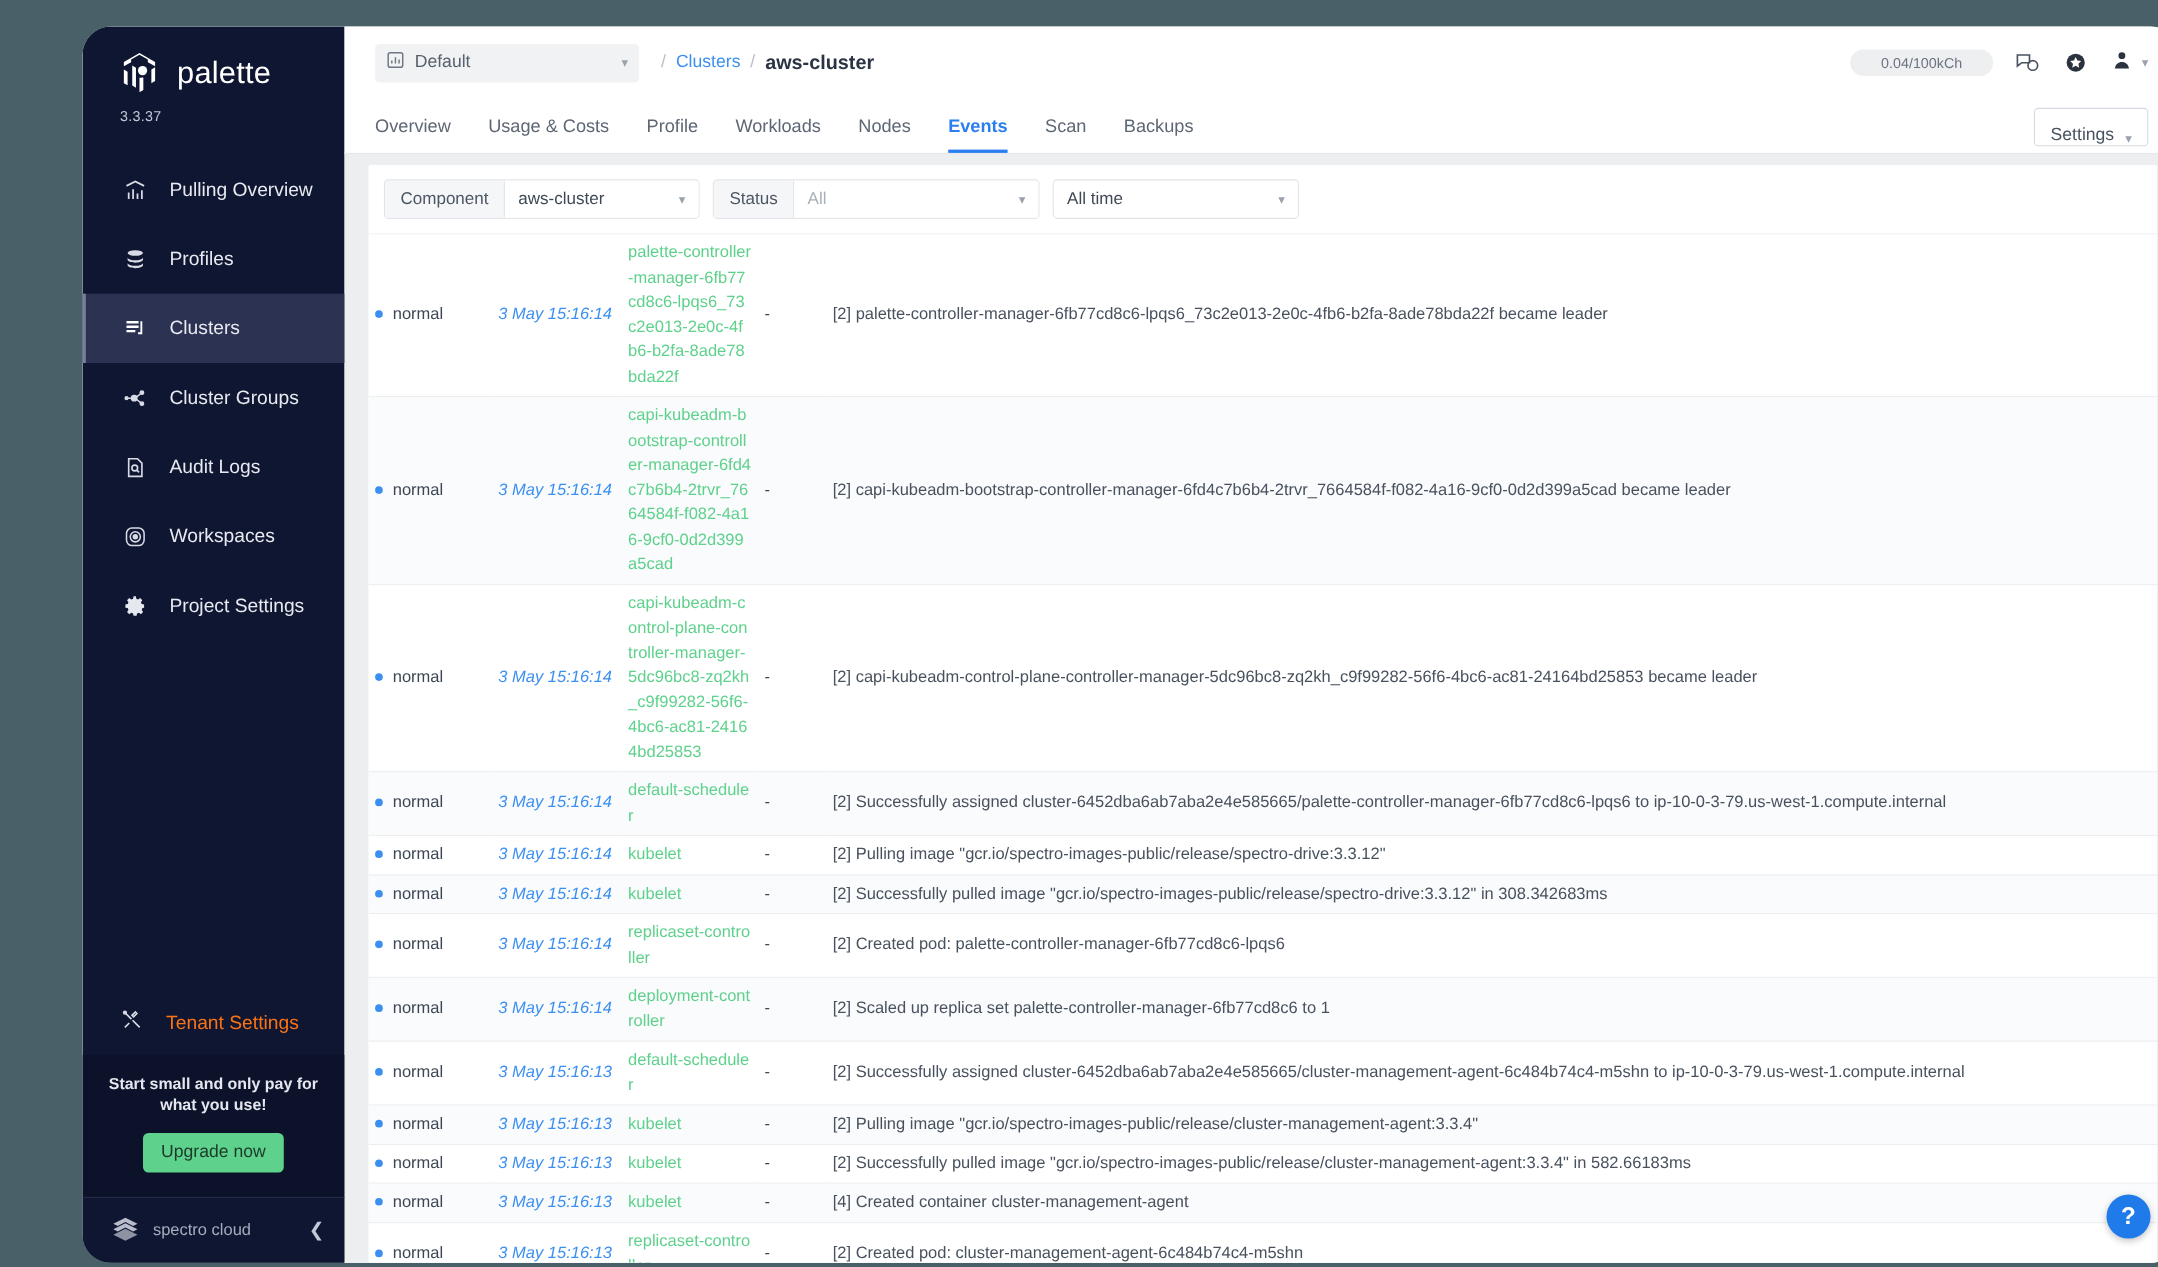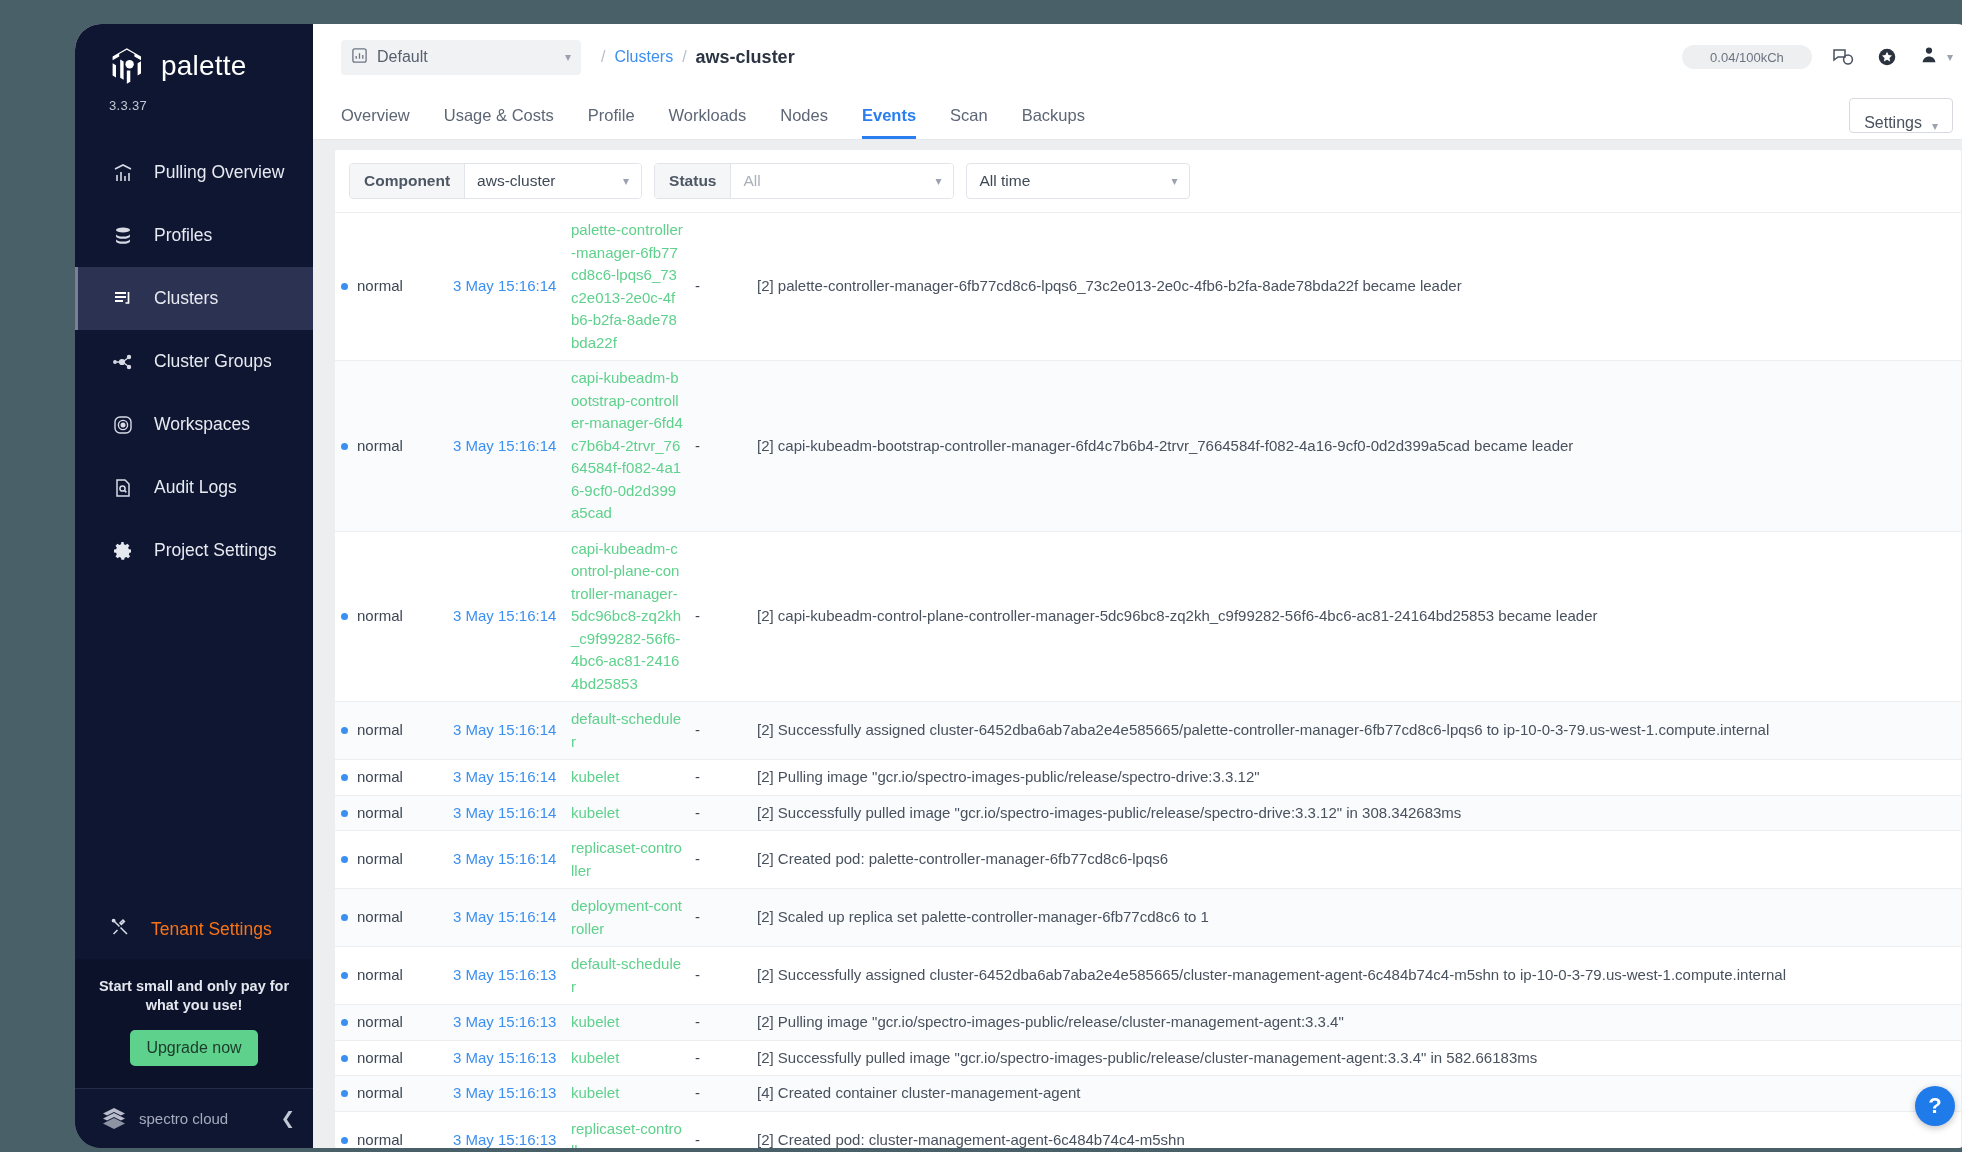--- a/index.html
+++ b/index.html
@@ -266,21 +266,20 @@
     overflow: hidden;
   }
   .fgroup .flabel {
     background: #f5f6f8;
     display: flex; align-items: center;
     padding: 0 14px;
     font-size: 15.5px;
     color: #4d5663;
     border-right: 1px solid #e1e4e8;
     white-space: nowrap;
-    font-weight: bold;
   }
   .fgroup .fval {
     display: flex; align-items: center;
     padding: 0 12px;
     gap: 10px;
     cursor: pointer;
     background: #fff;
   }
   .fgroup .fval span.v { font-size: 15.5px; color: #3f4956; white-space: nowrap; }
   .fgroup .fval span.v.ph { color: #a9b0b9; }
@@ -313,21 +312,21 @@
   table.events td {
     border-top: 1px solid #eceef0;
     font-size: 15px;
     color: #3c4654;
     vertical-align: middle;
     padding: 6px 6px;
     line-height: 1.5;
   }
   tr.alt td { background: #fafbfc; }
   td.c-status { width: 112px; padding-left: 8px; }
-  td.c-time   { width: 118px; }
+  td.c-time   { width: 118px; font-style: italic; }
   td.c-comp   { width: 124px; }
   td.c-count  { width: 62px; color: #56606d; }
   td.c-msg    { padding-right: 20px; }
   .dot {
     display: inline-block;
     width: 7px; height: 7px;
     border-radius: 50%;
     background: #3b8ff0;
     margin-right: 9px;
     vertical-align: 1px;
@@ -419,38 +418,38 @@
             <circle cx="17" cy="6" r="1.5" fill="#d8dbe6"></circle>
             <circle cx="17" cy="16" r="1.5" fill="#d8dbe6"></circle>
             <path d="M4.3 11h3.3M12.3 9.8 15.6 7.2M12.3 12.2 15.6 14.8"></path>
           </svg>
         </span>
         <span>Cluster Groups</span>
       </div>
 
       <div class="nav-item">
         <span class="ico">
+          <svg viewBox="0 0 22 22" width="22" height="22" fill="none" stroke="#d8dbe6" stroke-width="1.5">
+            <path d="M5 3h8l4 4v12H5z"></path>
+            <circle cx="10.5" cy="11.5" r="2.6"></circle>
+            <path d="M12.4 13.4 14.4 15.4"></path>
+          </svg>
+        </span>
+        <span>Audit Logs</span>
+      </div>
+
+      <div class="nav-item">
+        <span class="ico">
           <svg viewBox="0 0 22 22" width="22" height="22" fill="none" stroke="#d8dbe6" stroke-width="1.4">
             <rect x="3" y="3" width="16" height="16" rx="5"></rect>
             <circle cx="11" cy="11" r="4.6"></circle>
             <circle cx="11" cy="11" r="1.8" fill="#d8dbe6"></circle>
           </svg>
         </span>
         <span>Workspaces</span>
-      </div>
-
-      <div class="nav-item">
-        <span class="ico">
-          <svg viewBox="0 0 22 22" width="22" height="22" fill="none" stroke="#d8dbe6" stroke-width="1.5">
-            <path d="M5 3h8l4 4v12H5z"></path>
-            <circle cx="10.5" cy="11.5" r="2.6"></circle>
-            <path d="M12.4 13.4 14.4 15.4"></path>
-          </svg>
-        </span>
-        <span>Audit Logs</span>
       </div>
 
       <div class="nav-item">
         <span class="ico">
           <svg viewBox="0 0 22 22" width="22" height="22" fill="#e6e8f0">
             <path d="M11 7.2a3.8 3.8 0 1 0 0 7.6 3.8 3.8 0 0 0 0-7.6zm0 5.7a1.9 1.9 0 1 1 0-3.8 1.9 1.9 0 0 1 0 3.8z"></path>
             <path d="M19 12.4v-2.8l-2.2-.4-.7-1.7 1.3-1.8-2-2-1.8 1.3-1.7-.7L11.6 2H9.4L9 4.3l-1.7.7L5.5 3.7l-2 2 1.3 1.8-.7 1.7L2 9.6v2.8l2.1.4.7 1.7-1.3 1.8 2 2 1.8-1.3 1.7.7.4 2.1h2.8l.4-2.1 1.7-.7 1.8 1.3 2-2-1.3-1.8.7-1.7z"></path>
           </svg>
         </span>
         <span>Project Settings</span>

